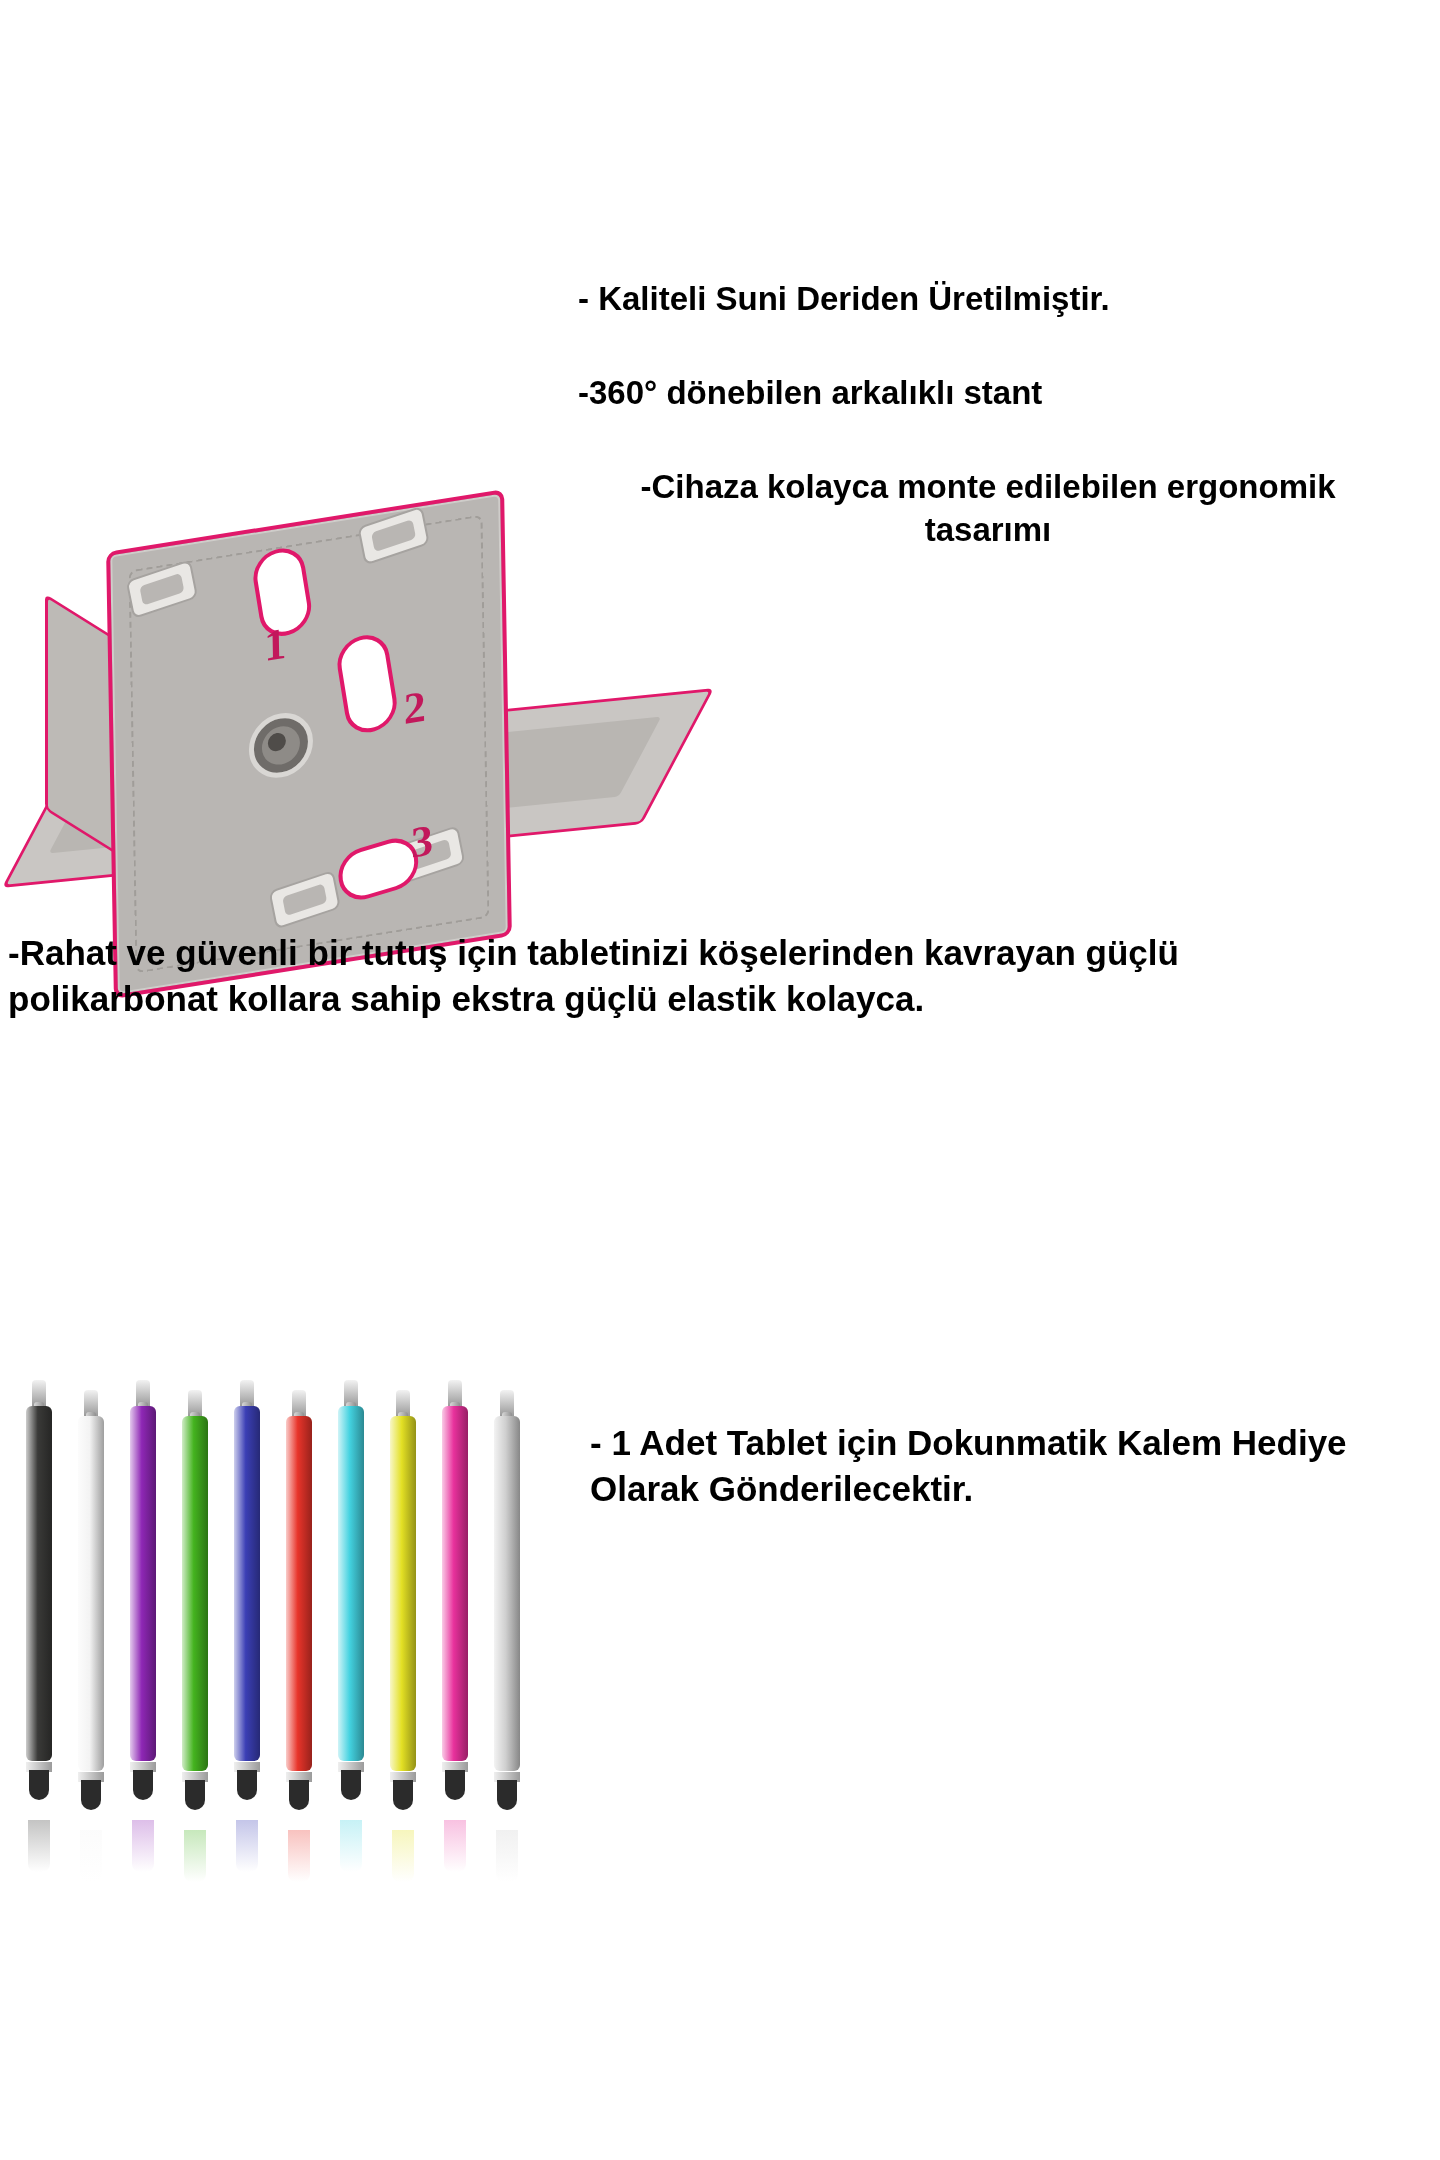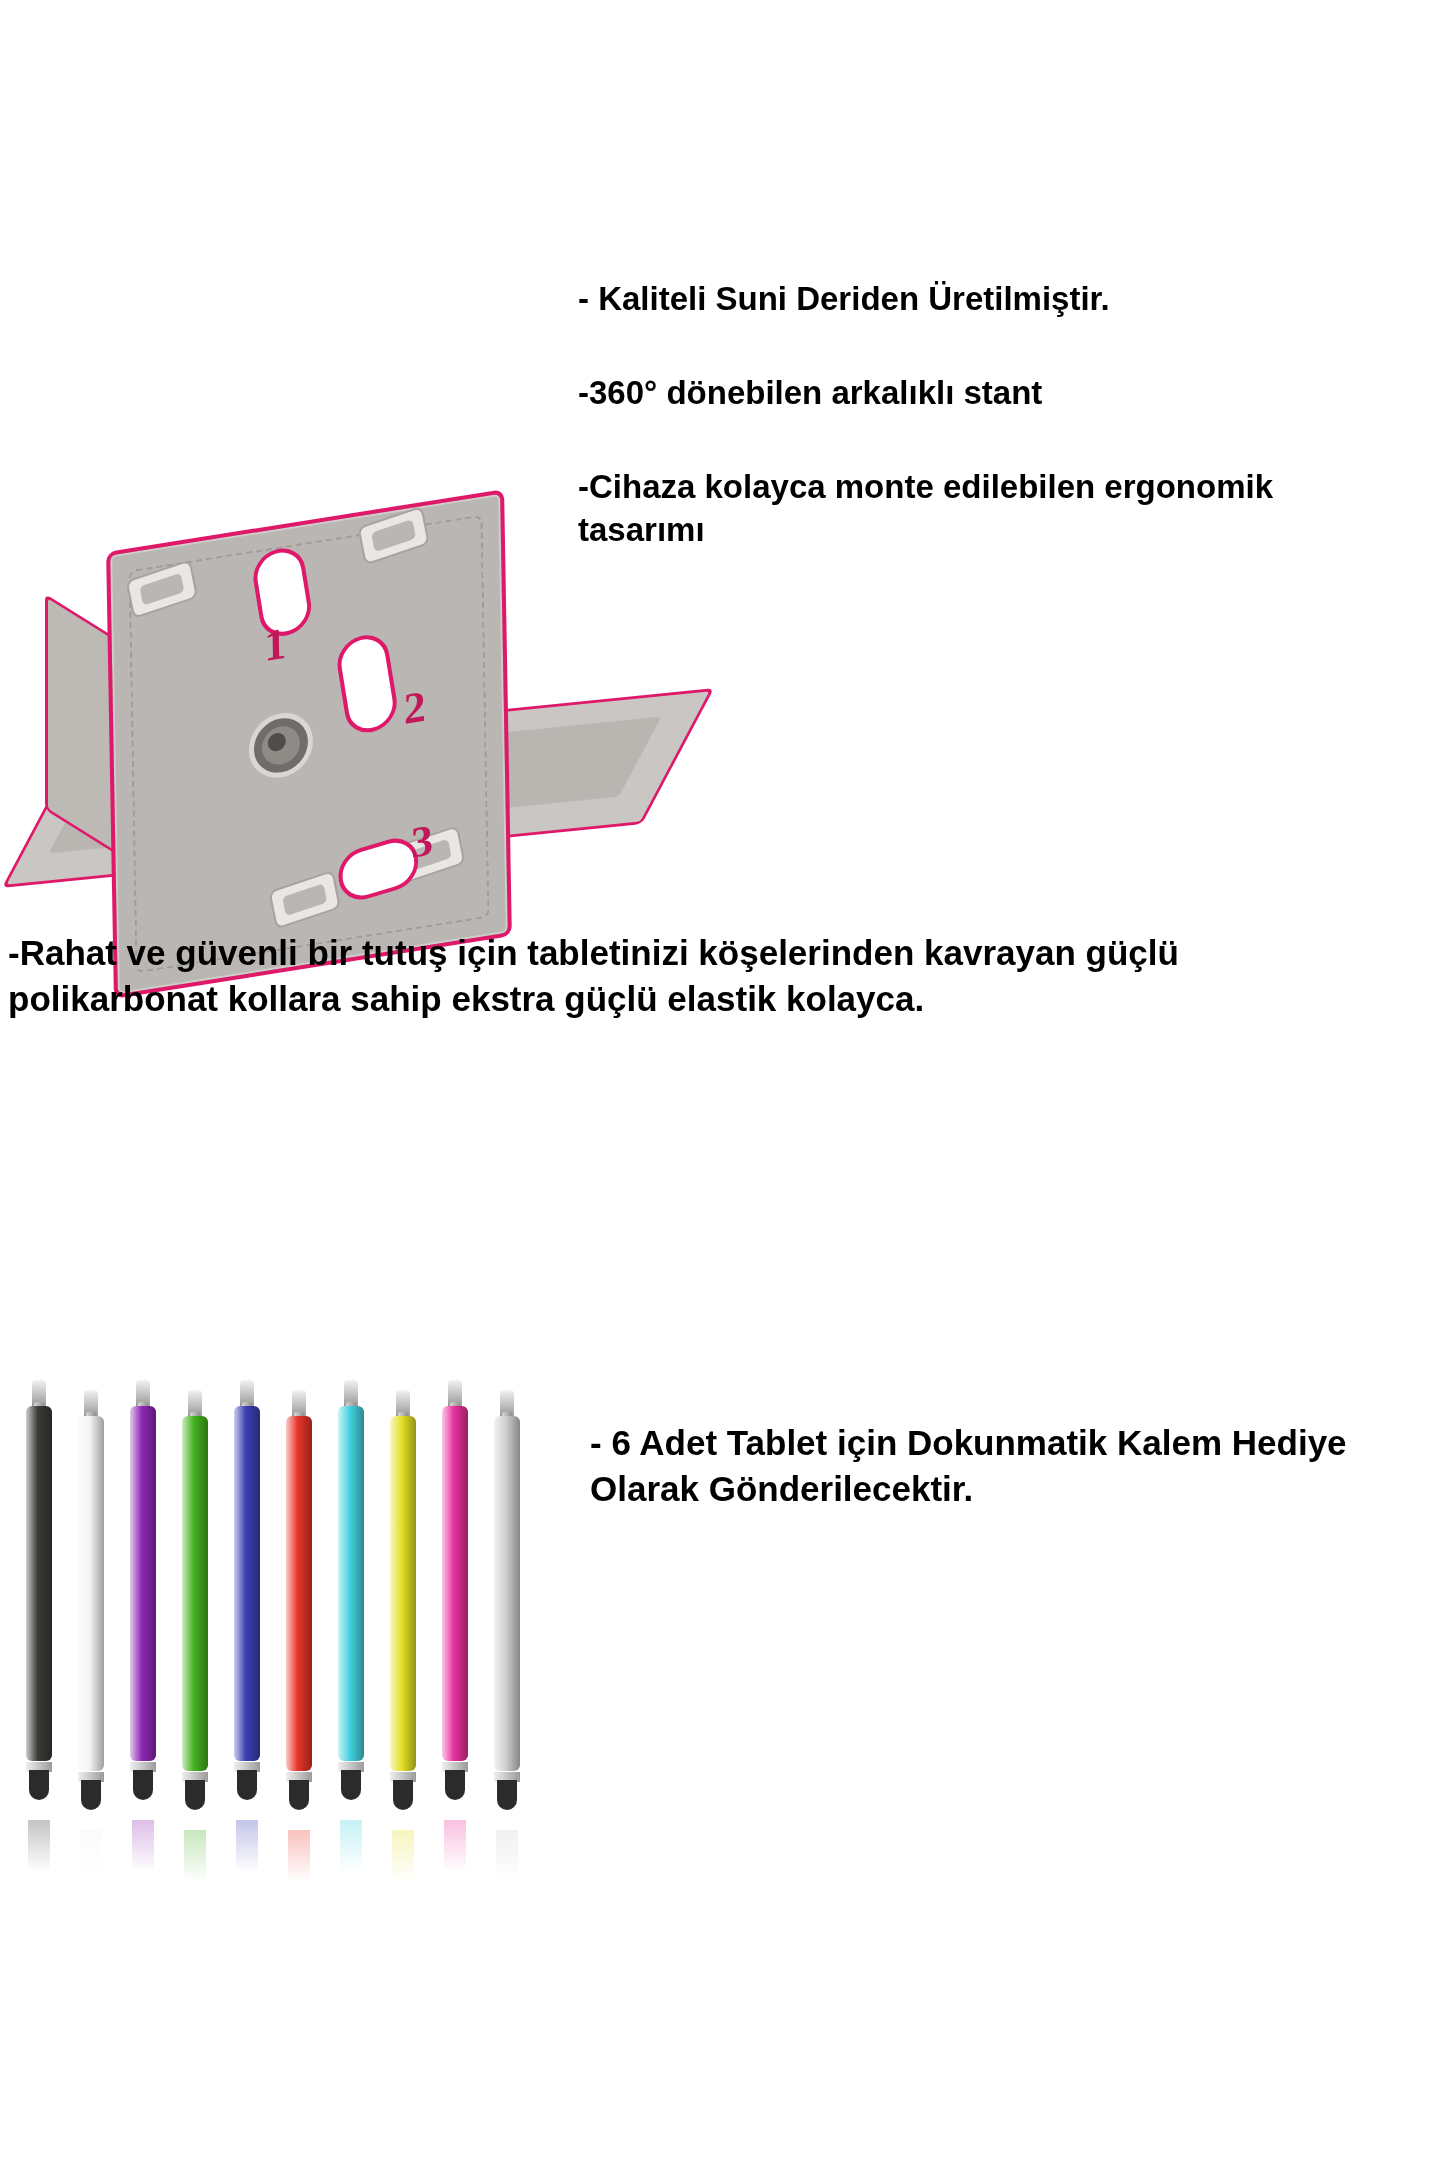--- a/index.html
+++ b/index.html
@@ -173,21 +173,21 @@
     top: 278px;
     width: 820px;
   }
   .bullets p {
     margin: 0 0 52px 0;
     font-size: 33px;
     font-weight: bold;
     line-height: 1.28;
     color: #000000;
   }
-  .bullets p:last-child { margin-bottom: 12px; }
+  .bullets p:last-child { margin-bottom: 12px; text-align: center; }
 
   
   .mid-text {
     position: absolute;
     left: 8px;
     top: 930px;
     width: 1300px;
   }
   .mid-text p {
     margin: 0 0 44px 0;
@@ -404,16 +404,16 @@
         </div>
         <div class="pen" style="left: 468px; top: 10px;">
           <div class="tip-top"></div>
           <div class="clip"></div>
           <div class="body" style="background: linear-gradient(to right, rgba(255, 255, 255, 0.75), rgb(207, 207, 207) 45%, rgba(0, 0, 0, 0.35)) rgb(207, 207, 207);"></div>
           <div class="ring"></div>
           <div class="nib"></div>
           <div class="reflection" style="background: linear-gradient(rgb(207, 207, 207), rgba(255, 255, 255, 0));"></div>
         </div>
       </div>
-    <div class="pens-caption">-  6 Adet Tablet için Dokunmatik Kalem Hediye Olarak Gönderilecektir.</div>
+    <div class="pens-caption">-  1 Adet Tablet için Dokunmatik Kalem Hediye Olarak Gönderilecektir.</div>
   </div>
 
 </div>
 
 </body></html>

